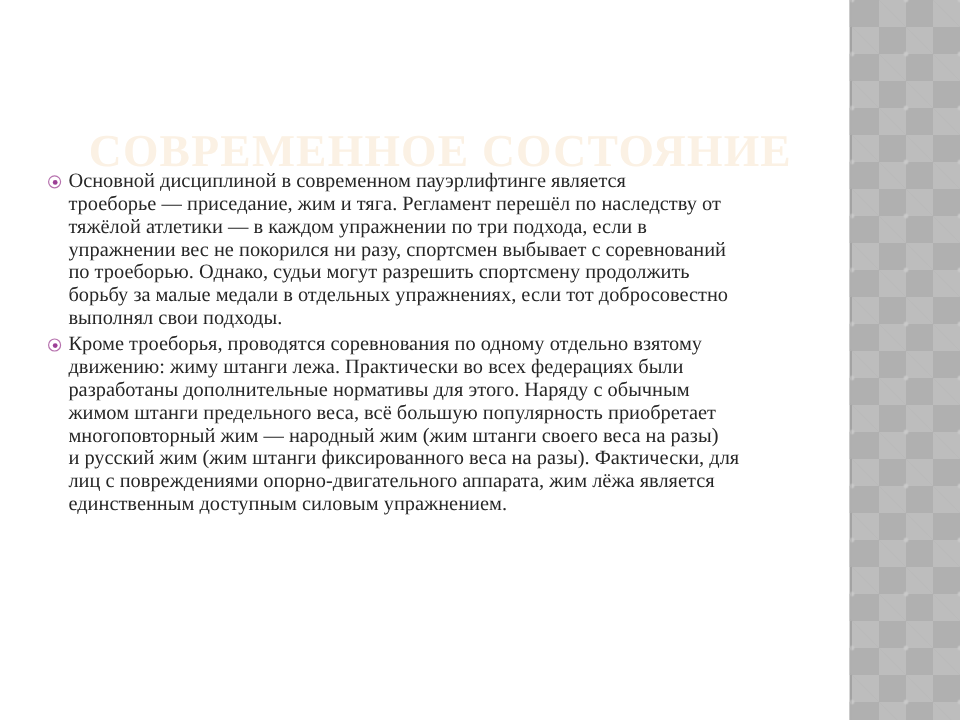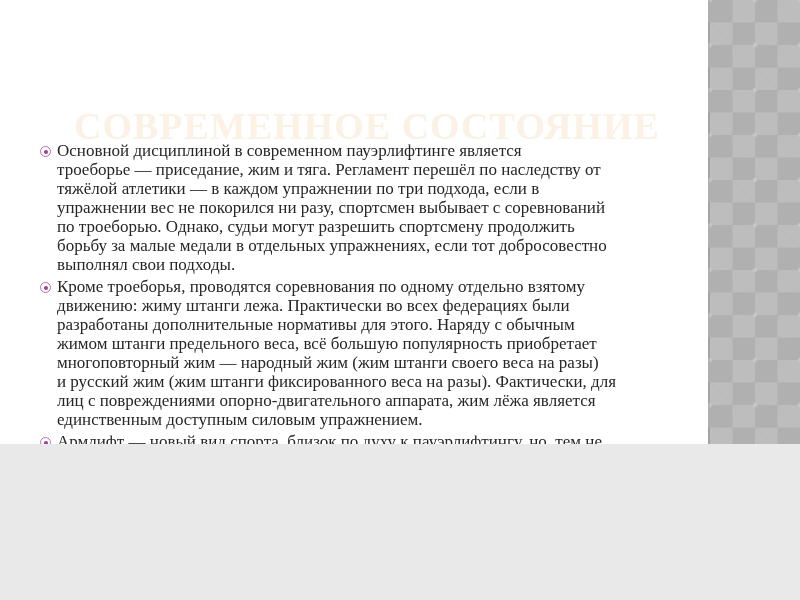--- a/index.html
+++ b/index.html
@@ -13,21 +13,21 @@
     --strip-sparkle:#c9c9c9;
   }
   html,body{margin:0;padding:0;}
   body{
     width:800px;height:600px;
     font-family:"Liberation Serif", serif;
     background:#e9e9e9;
   }
   .slide{
     position:relative;
-    width:800px;height:444px;
+    width:800px;height:600px;
     background:var(--background);
     overflow:hidden;
   }
   
   .side-strip{
     position:absolute;top:0;right:0;
     width:90px;height:600px;
     background-color:var(--strip-dark);
     background-image:
       radial-gradient(circle, var(--strip-sparkle) 1.2px, rgba(255,255,255,0) 2.6px),
@@ -111,21 +111,15 @@
       <p class="bullet-text">Кроме троеборья, проводятся соревнования по одному отдельно взятому
 движению: жиму штанги лежа. Практически во всех федерациях были
 разработаны дополнительные нормативы для этого. Наряду с обычным
 жимом штанги предельного веса, всё большую популярность приобретает
 многоповторный жим — народный жим (жим штанги своего веса на разы)
 и русский жим (жим штанги фиксированного веса на разы). Фактически, для
 лиц с повреждениями опорно-двигательного аппарата, жим лёжа является
 единственным доступным силовым упражнением.</p>
     </div>
 
-    <div class="bullet-item">
-      <span class="bullet-marker"></span>
-      <p class="bullet-text">Армлифт — новый вид спорта, близок по духу к пауэрлифтингу, но, тем не
-менее, им не являющийся. В армлифте два упражнения — тяга штанги с
-толстым грифом («Ось Аполлона») и тяга ручки «Rolling Thunder».</p>
-    </div>
 
   </div>
 </div>
 
 </body></html>

